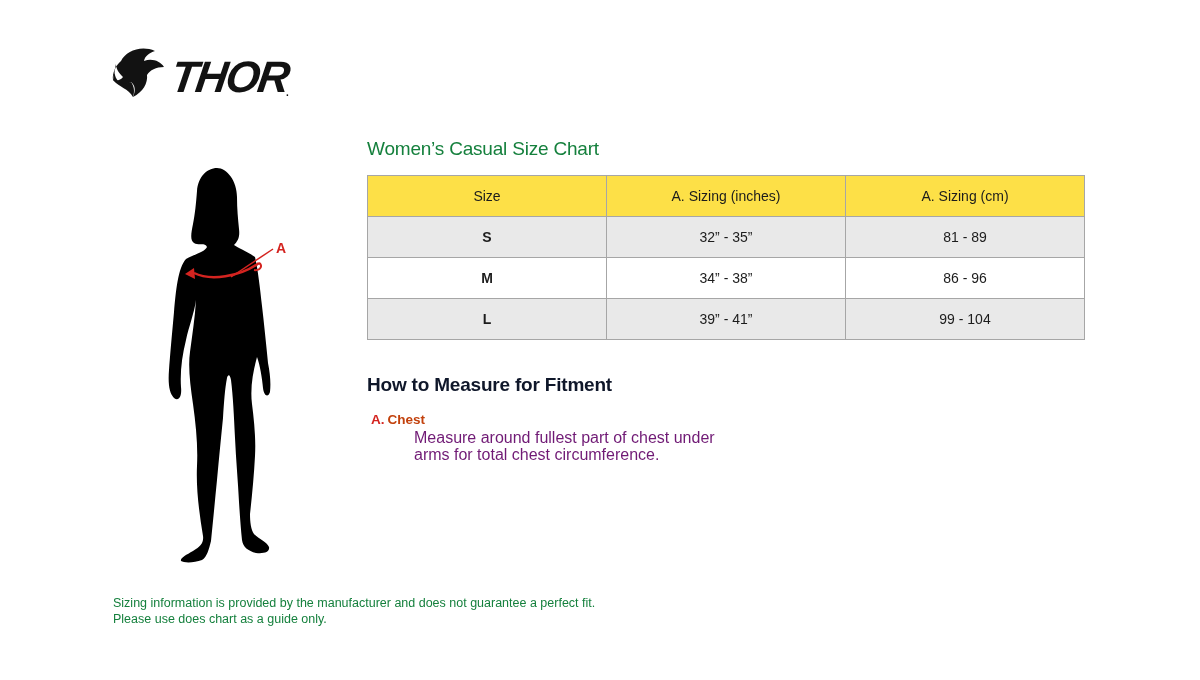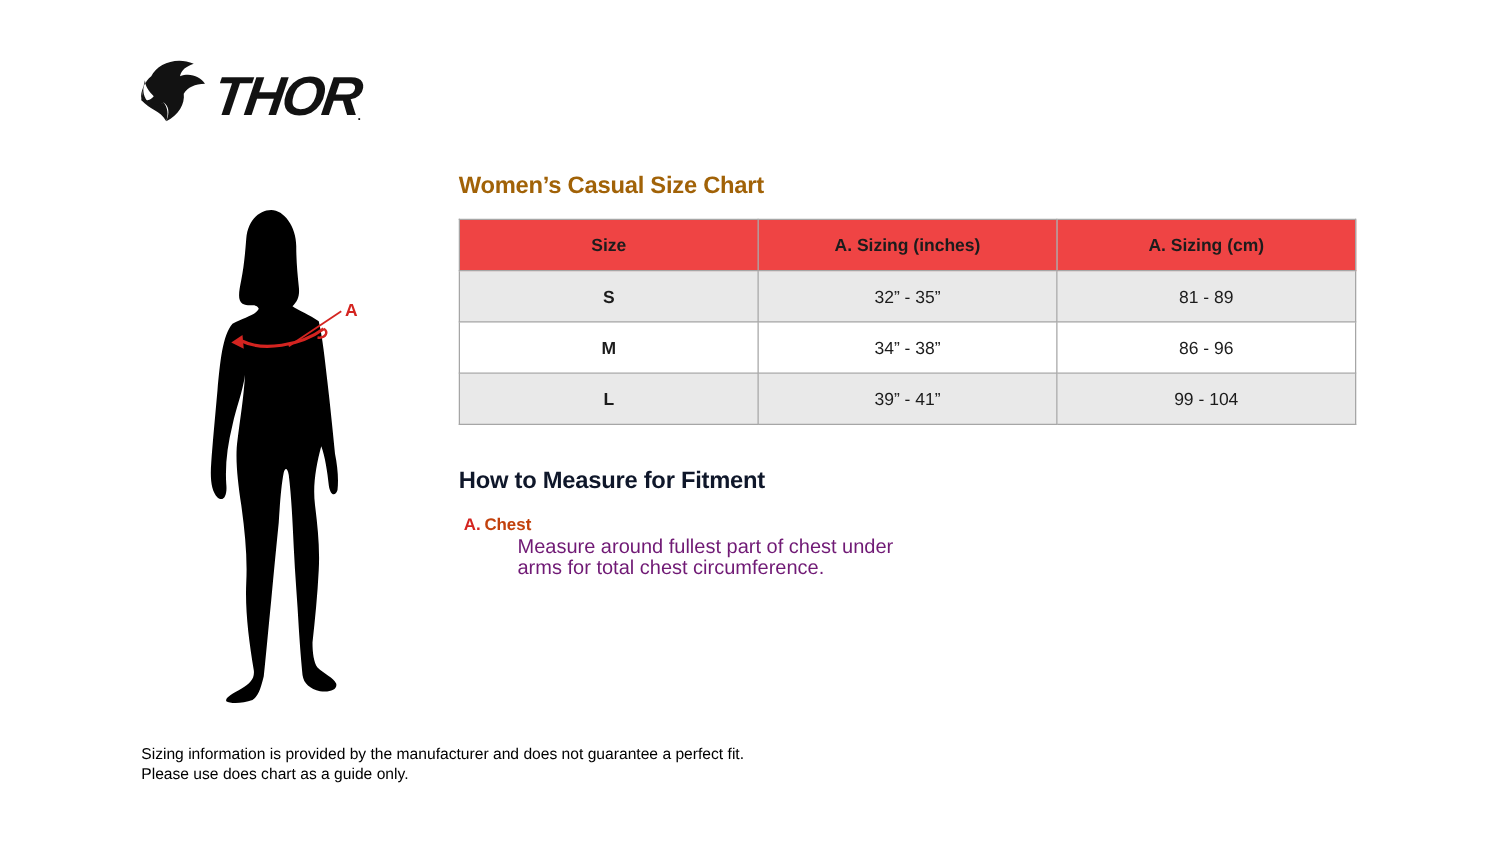--- a/index.html
+++ b/index.html
@@ -8,52 +8,52 @@
 
   
   .logo { position: absolute; left: 110px; top: 44px; width: 185px; height: 66px; }
 
   
   .figure-wrap { position: absolute; left: 110px; top: 150px; width: 240px; height: 430px; }
 
   
   .content { position: absolute; left: 367px; top: 138px; width: 718px; }
   .section-title {
-    font-size: 19px; font-weight: bold; letter-spacing: -0.2px;
-    color: #a16207; line-height: 22px;
+    font-size: 19px; font-weight: normal; letter-spacing: -0.2px;
+    color: #15803d; line-height: 22px;
   }
   table.size-table {
     width: 718px; border-collapse: collapse; margin-top: 15px;
     table-layout: fixed;
   }
   table.size-table th, table.size-table td {
     border: 1px solid #a6a6a6; text-align: center; vertical-align: middle;
     height: 41px; font-size: 14px;
   }
-  table.size-table th { background: #ef4444; font-weight: bold; }
+  table.size-table th { background: #fde047; font-weight: normal; }
   table.size-table td { background: #ffffff; }
   table.size-table tr.stripe td { background: #e9e9e9; }
   td.size-cell { font-weight: bold; }
 
   .measure-heading {
     margin-top: 34px; font-size: 19px; font-weight: bold; letter-spacing: -0.2px;
     color: #0f172a; line-height: 22px;
   }
   .measure-item { margin-top: 15px; margin-left: 4px; }
   .measure-item .item-title { font-size: 13.5px; font-weight: bold; line-height: 17px; }
   .measure-item .item-letter { color: #d42420; }
   .measure-item .item-name { color: #c2410c; margin-left: 3px; }
   .measure-item .item-desc {
     font-size: 16px; line-height: 17px; color: #701a75; max-width: 322px; margin-top: 1px; margin-left: 43px;
   }
 
   
   .footer-note {
     position: absolute; left: 113px; top: 595px;
-    font-size: 12.5px; line-height: 16px; color: #000000;
+    font-size: 12.5px; line-height: 16px; color: #15803d;
   }
 </style>
 </head>
 <body>
 
 <div class="logo">
   <svg width="185" height="66" viewBox="0 0 185 66">
 
     <g>
       <path fill="#121212" d="M3,36 C2,29 6,21 11,17 C16,7 31,1 45,7 C39,9 35,12 34,17 C42,14 50,17 54,23 C46,23 40,26 37,31 C38,39 33,48 23,53 C26,46 25,41 21,38 C14,43 8,40 3,36 Z

